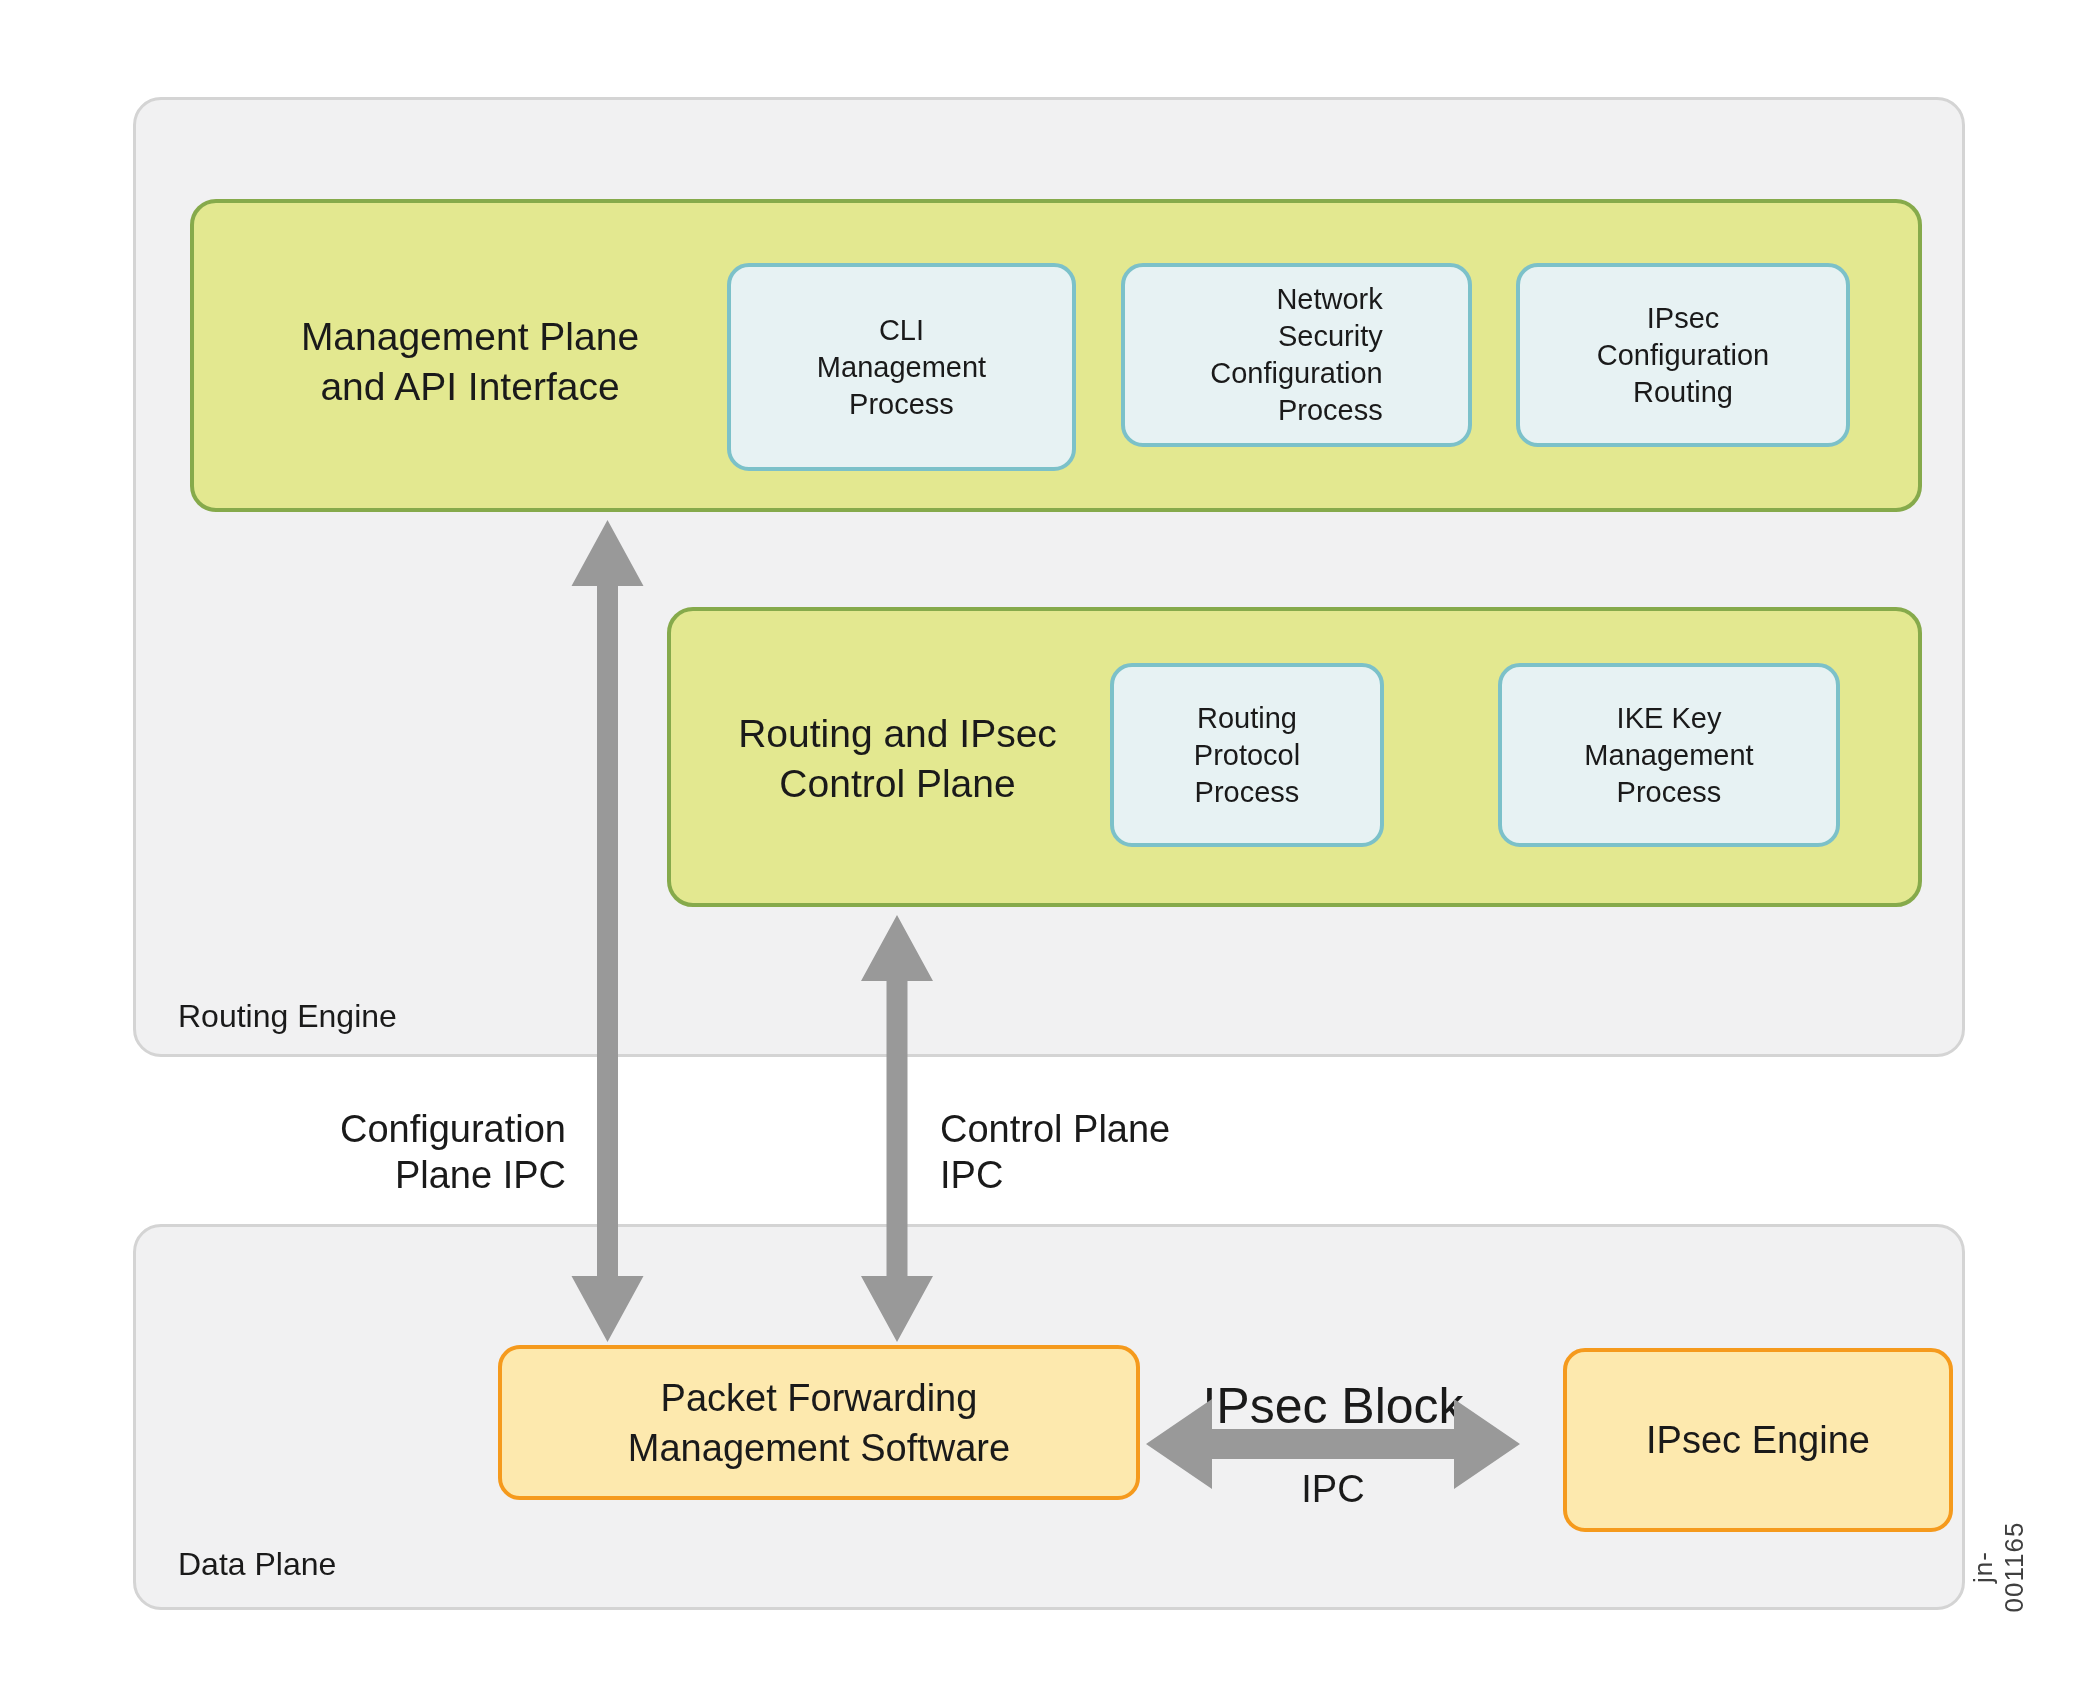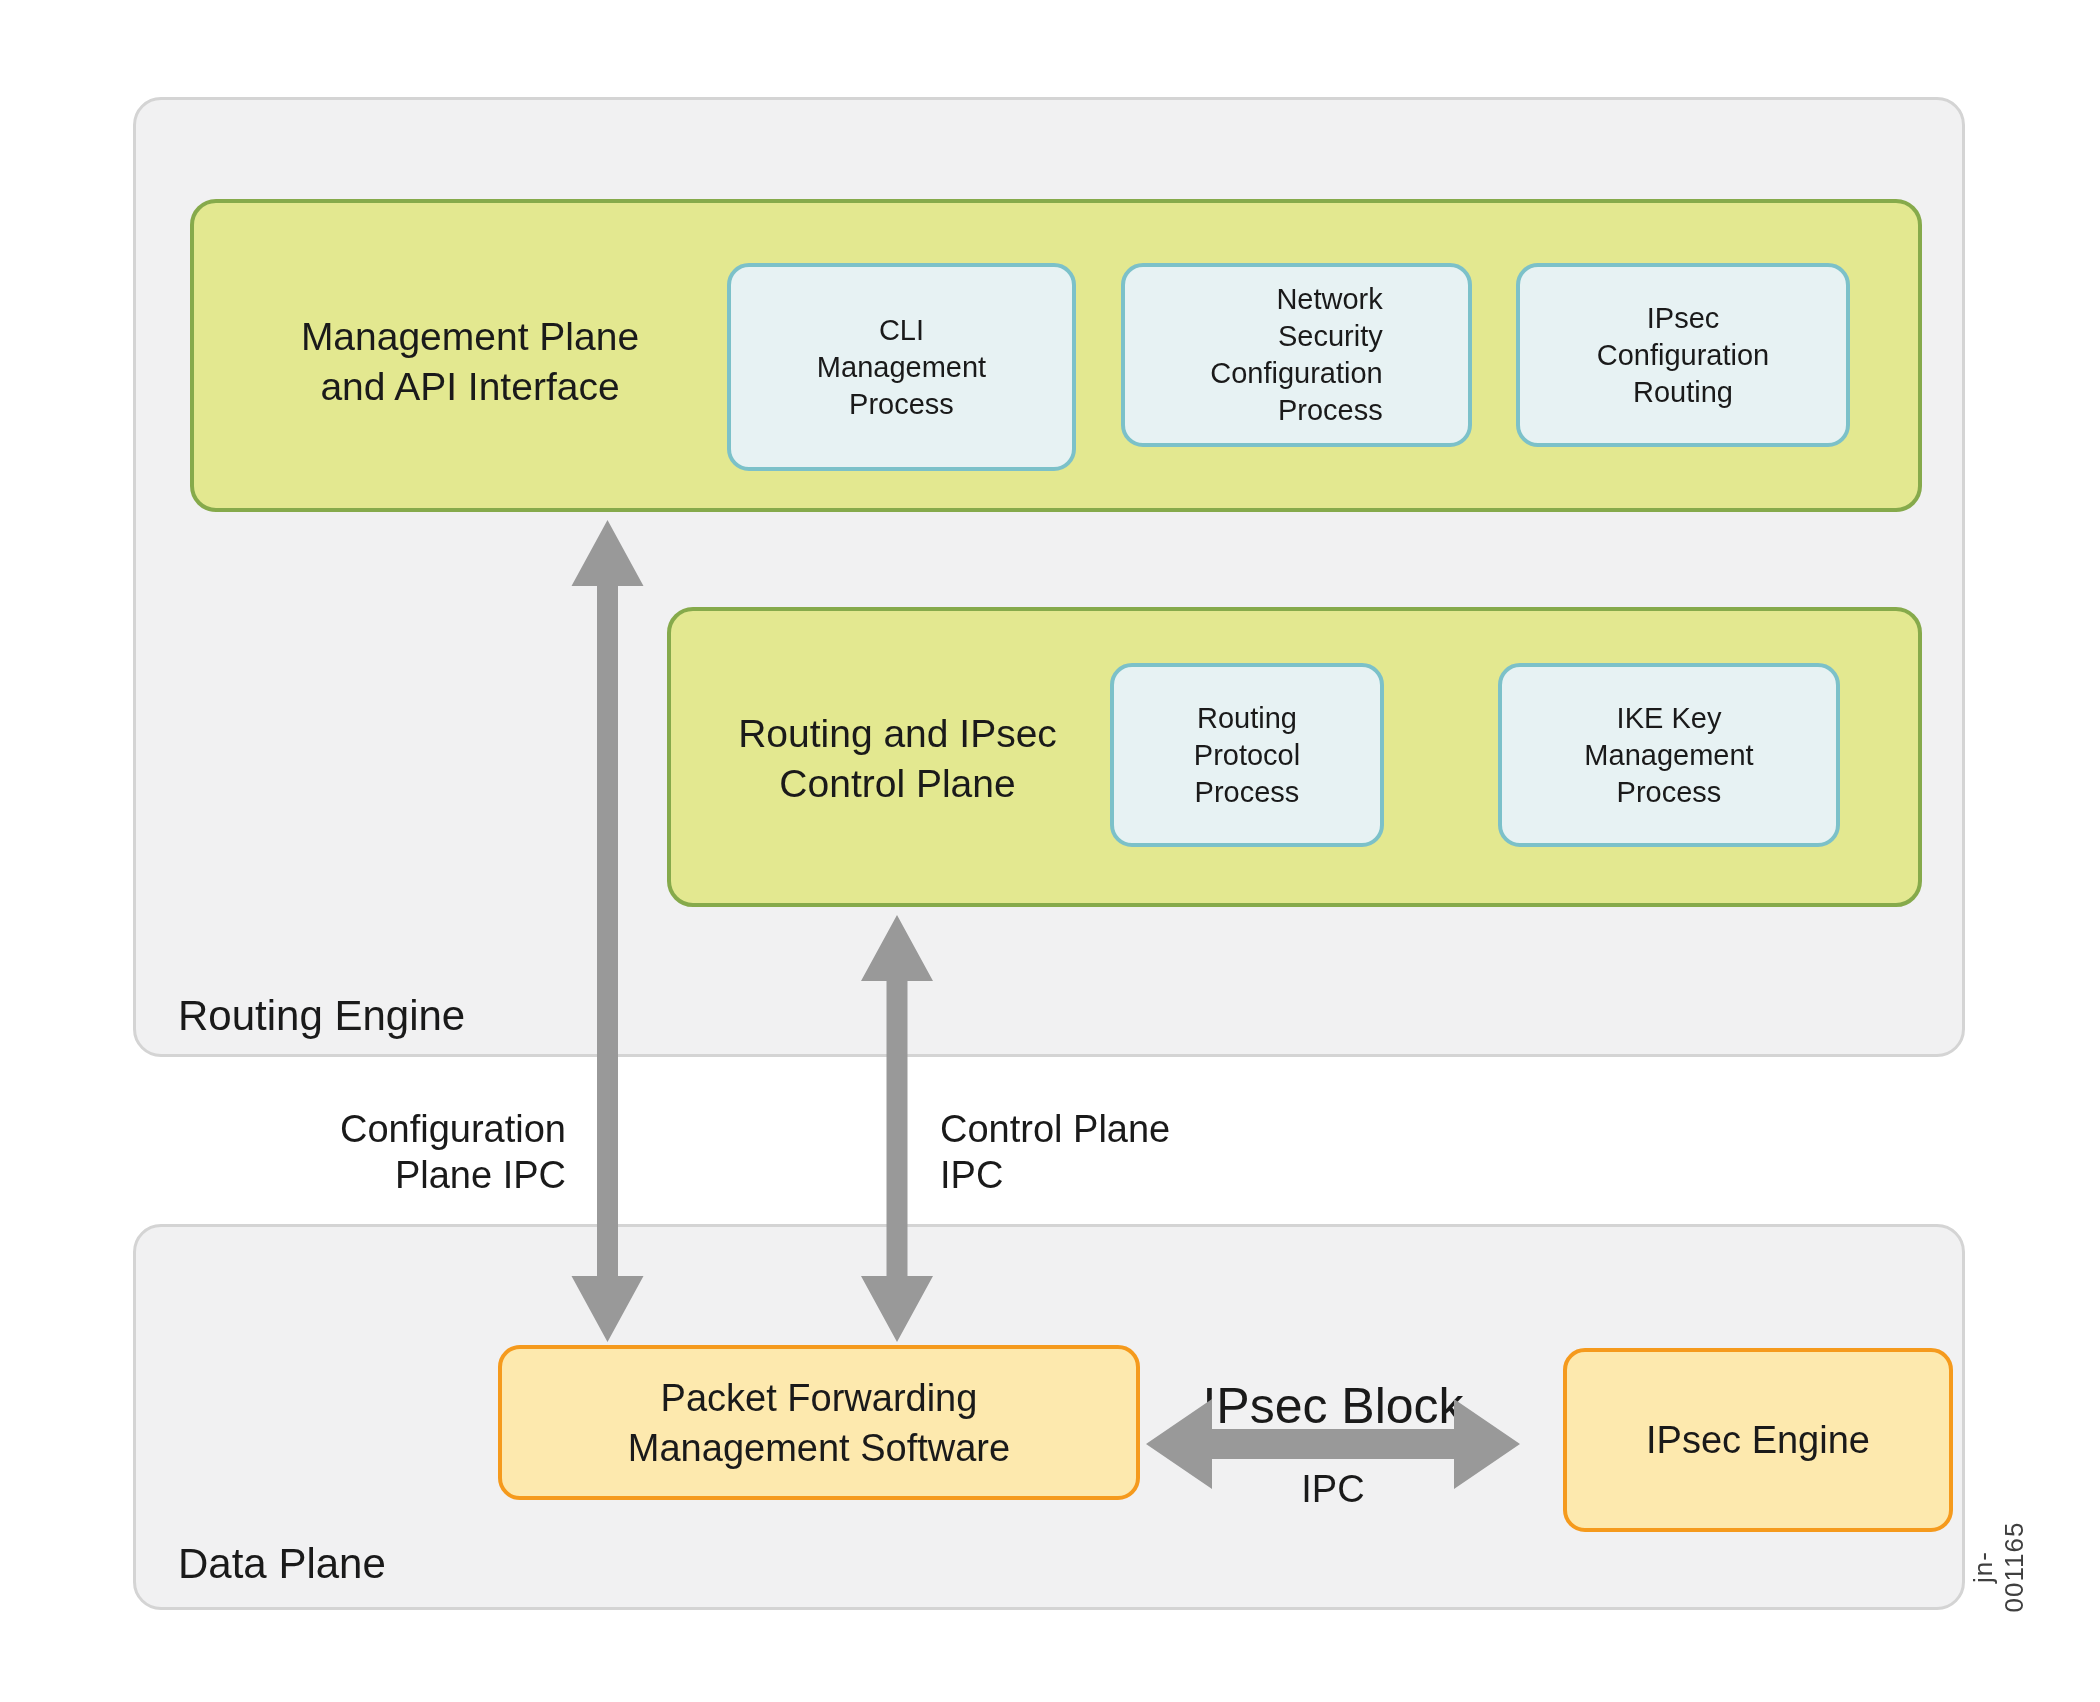--- a/index.html
+++ b/index.html
@@ -14,21 +14,21 @@
   }
   .plane {
     position: absolute;
     background: #f1f1f2;
     border: 3px solid #d4d4d4;
     border-radius: 28px;
     box-sizing: border-box;
   }
   .plane-label {
     position: absolute;
-    font-size: 42px;
+    font-size: 32px;
     line-height: 48px;
     white-space: pre-line;
   }
   .green-box {
     position: absolute;
     background: #e3e890;
     border: 4px solid #86aa4b;
     border-radius: 26px;
     box-sizing: border-box;
   }

